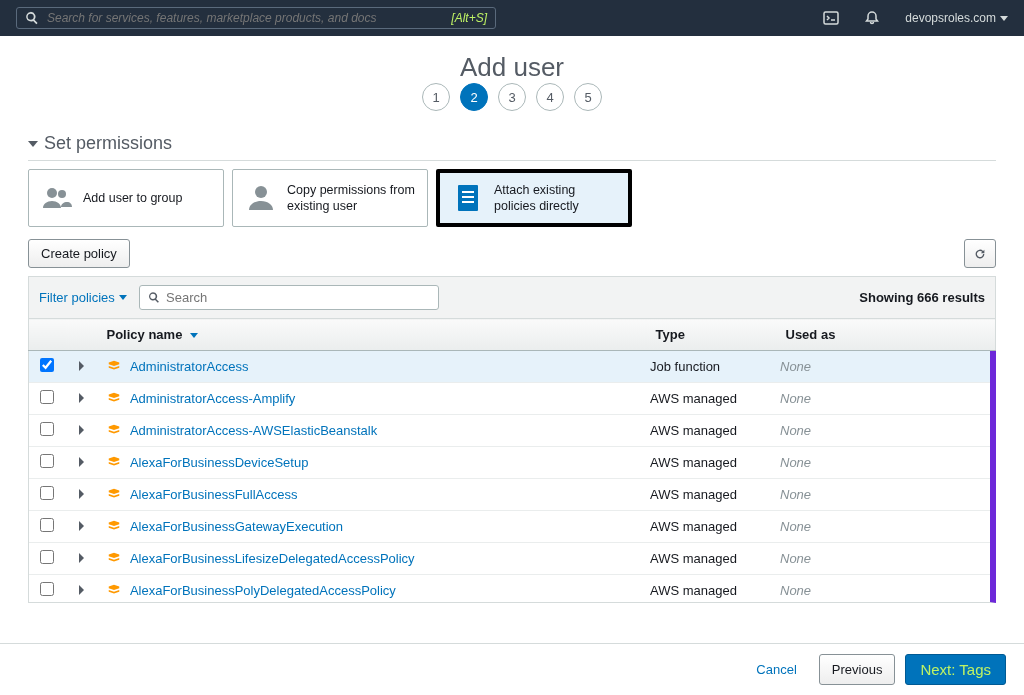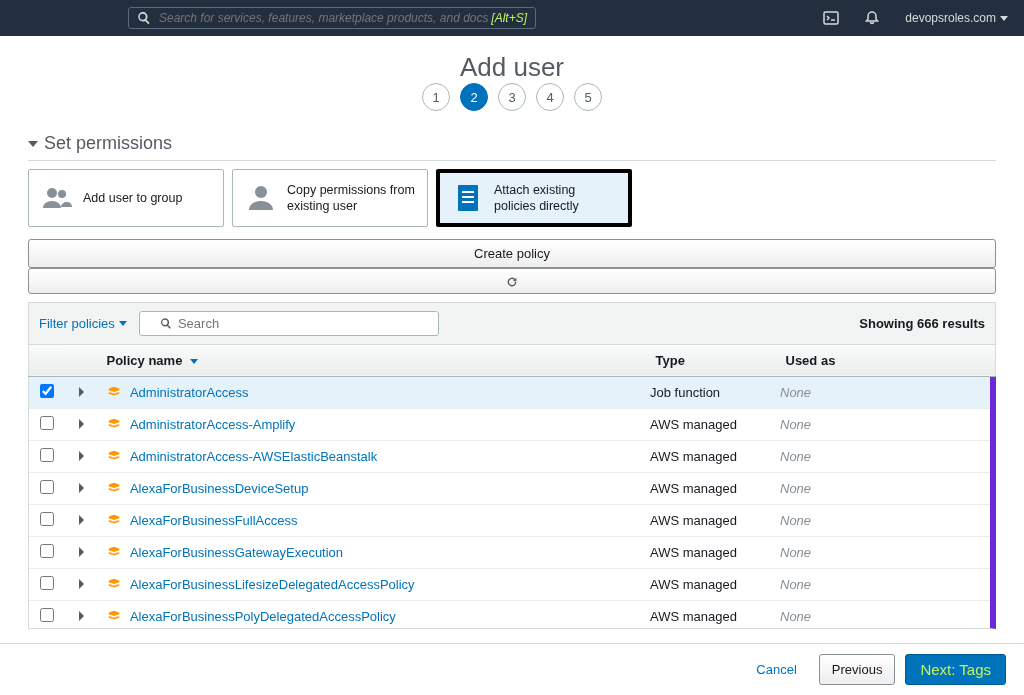--- a/index.html
+++ b/index.html
@@ -1,21 +1,21 @@
 <!DOCTYPE html>
 <html><head>
 <meta charset="utf-8">
 <style>
   * { box-sizing: border-box; margin: 0; padding: 0; }
   body { font-family: "Amazon Ember", Arial, sans-serif; font-size: 13px; color: #16191f; background: #fff; width: 1024px; height: 695px; overflow: hidden; position: relative; }
 
   
   .navbar { background: #232f3e; height: 36px; display: flex; align-items: center; padding: 0 16px; justify-content: space-between; }
   .nav-left { display: flex; align-items: center; gap: 8px; }
-  .search-box { display: flex; align-items: center; background: transparent; border: 1px solid #5a6a7c; border-radius: 3px; padding: 3px 8px; width: 408px; margin-left: 112px; }
+  .search-box { display: flex; align-items: center; background: transparent; border: 1px solid #5a6a7c; border-radius: 3px; padding: 3px 8px; width: 480px; }
   .search-box svg { width: 14px; height: 14px; fill: #d5dbdb; flex-shrink: 0; }
   .search-box input { background: transparent; border: none; color: #d5dbdb; font-style: italic; font-size: 12px; margin-left: 8px; width: 100%; outline: none; }
   .search-box .kbd { color: #bef264; font-style: italic; font-size: 12px; flex-shrink: 0; }
   .nav-right { display: flex; align-items: center; gap: 25px; color: #d5dbdb; font-size: 12px; }
   .nav-right svg { width: 16px; height: 16px; fill: none; stroke: #d5dbdb; stroke-width: 1.5; }
   .nav-right .user { display: flex; align-items: center; gap: 4px; }
 
   
   .content { padding: 16px 28px 0 28px; }
   .header-row { display: flex; justify-content: space-between; align-items: center; margin-bottom: 22px; flex-direction: column; }
@@ -31,31 +31,31 @@
 
   
   .tiles { display: flex; gap: 8px; margin-bottom: 12px; }
   .tile { border: 1px solid #aab7b8; border-radius: 2px; width: 196px; height: 58px; display: flex; align-items: center; padding: 10px 12px; gap: 10px; cursor: pointer; background: #fff; }
   .tile.active { border: 4px solid #000000; background: #e6f2fa; }
   .tile-icon { width: 32px; height: 32px; fill: #879196; flex-shrink: 0; }
   .tile.active .tile-icon-doc { fill: #0073bb; }
   .tile-label { font-size: 12.5px; color: #16191f; line-height: 1.3; }
 
   
-  .action-row { display: flex; justify-content: space-between; margin-bottom: 8px; flex-direction: column; }
+  .action-row { display: flex; justify-content: space-between; margin-bottom: 8px; }
   .btn { border: 1px solid #879196; background: linear-gradient(#fff, #eee); border-radius: 3px; padding: 6px 12px; font-size: 13px; cursor: pointer; color: #16191f; }
   .btn.icon-btn { padding: 4px 8px; }
   .btn.icon-btn svg { width: 14px; height: 14px; fill: #545b64; vertical-align: middle; }
 
   
   .filter-bar { display: flex; align-items: center; justify-content: space-between; background: #f2f3f3; border: 1px solid #d5dbdb; border-bottom: none; padding: 8px 10px; }
   .filter-left { display: flex; align-items: center; gap: 12px; }
   .filter-link { color: #0073bb; font-size: 13px; cursor: pointer; display: flex; align-items: center; gap: 4px; }
   .filter-link .caret-down { border-top-color: #0073bb; border-top-width: 5px; border-left-width: 4px; border-right-width: 4px; }
-  .filter-search { display: flex; align-items: center; border: 1px solid #aab7b8; border-radius: 3px; background: #fff; padding: 4px 20px; width: 300px; }
+  .filter-search { display: flex; align-items: center; border: 1px solid #aab7b8; border-radius: 3px; background: #fff; padding: 4px 8px; width: 300px; }
   .filter-search svg { width: 13px; height: 13px; fill: #545b64; }
   .filter-search input { border: none; outline: none; margin-left: 6px; font-size: 13px; width: 100%; }
   .results { color: #16191f; font-size: 13px; font-weight: bold; }
 
   
   .policy-table { width: 100%; border-collapse: collapse; border: 1px solid #d5dbdb; }
   .policy-table th { background: linear-gradient(#fafafa,#eaeded); border-bottom: 1px solid #aab7b8; padding: 8px 10px; text-align: left; font-weight: bold; font-size: 13px; color: #16191f; }
   .policy-table th .sort-caret { display: inline-block; width: 0; height: 0; border-left: 4px solid transparent; border-right: 4px solid transparent; border-top: 5px solid #0073bb; margin-left: 4px; vertical-align: middle; }
   .policy-table td { padding: 7px 10px; border-bottom: 1px solid #eaeded; font-size: 13px; vertical-align: middle; }
   .policy-table tbody tr.selected { background: #e6f2fa; }

